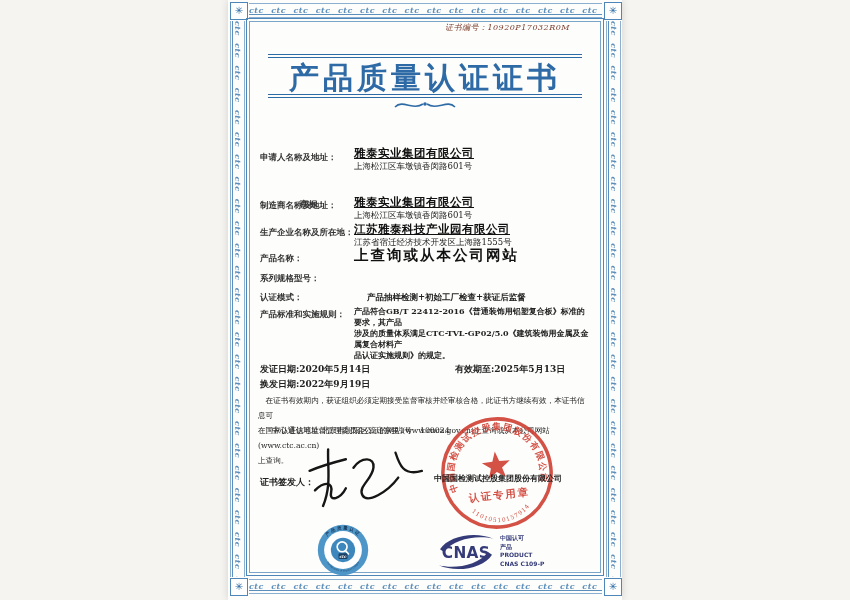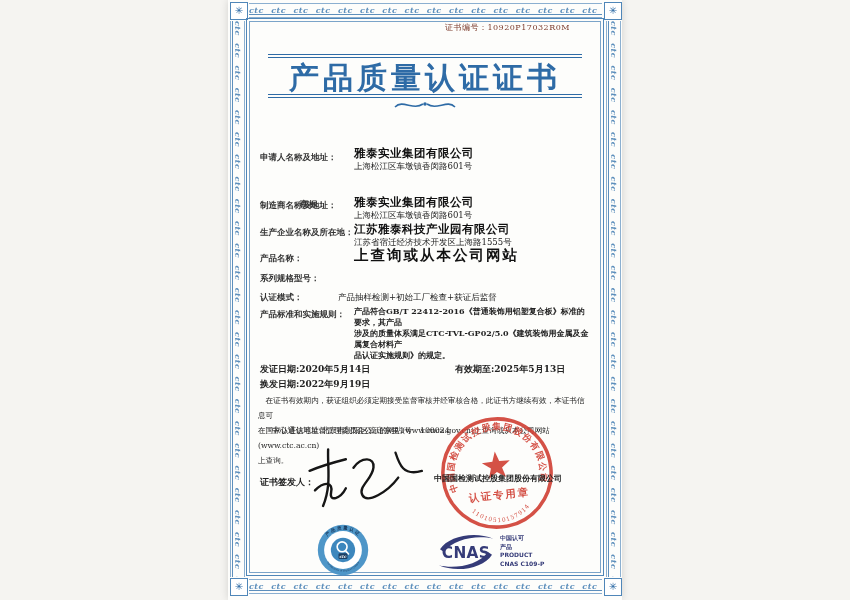--- a/index.html
+++ b/index.html
@@ -16,37 +16,37 @@
     text-decoration:underline;white-space:nowrap;}
   .strip.h{left:21px;width:353px;height:13px;line-height:13px;
     border-top:1px solid rgba(79,134,184,.65);border-bottom:1px solid rgba(79,134,184,.65);}
   .strip.v{top:21px;height:556px;width:13px;writing-mode:vertical-rl;line-height:13px;
     border-left:1px solid rgba(79,134,184,.65);border-right:1px solid rgba(79,134,184,.65);}
   .frame-outer{position:absolute;left:18px;top:18px;right:18px;bottom:24px;
     border:1.5px solid #4f86b8;}
   .frame-inner{position:absolute;inset:2px;border:1px solid rgba(79,134,184,.75);}
   
   .certno{position:absolute;left:0;right:52px;top:22px;text-align:right;
-    font-size:8px;color:#7c3b2c;letter-spacing:.5px;}
+    font-size:8px;color:#7c3b2c;letter-spacing:.5px;font-style:italic;}
   .title-en{position:absolute;left:0;right:0;top:18px;text-align:center;
     font:italic bold 29px "DejaVu Serif",serif;color:#2e6ba6;letter-spacing:2px;}
   .rule{position:absolute;left:40px;right:40px;border-top:1.5px solid #2e6ba6;}
   .rule.thin{border-top-width:1px;}
   .title-zh{position:absolute;left:0;right:0;top:58px;text-align:center;
     font-family:"DejaVu Sans","Liberation Sans",sans-serif;font-weight:bold;
     font-size:30px;color:#2e6ba6;letter-spacing:4px;}
   .flourish{position:absolute;left:0;right:0;top:97px;text-align:center;}
   .certify{position:absolute;left:0;right:0;top:114px;text-align:center;
     font-size:15px;font-weight:bold;color:#222;letter-spacing:10px;}
   
   .lbl{position:absolute;left:32px;font-size:8.5px;color:#333;font-weight:bold;}
-  .val-name{position:absolute;left:126px;font-size:11.5px;font-weight:bold;color:#111;letter-spacing:.5px;}
+  .val-name{position:absolute;left:126px;font-size:11.5px;font-weight:bold;color:#111;letter-spacing:.5px;text-decoration:underline;}
   .val-addr{position:absolute;left:126px;font-size:8.5px;color:#222;}
   .val-big{position:absolute;left:126px;font-size:14.5px;font-weight:bold;color:#111;letter-spacing:2px;}
-  .val-sm{position:absolute;left:110px;font-size:8.5px;font-weight:normal;color:#222;}
+  .val-sm{position:absolute;left:139px;font-size:8.5px;font-weight:bold;color:#222;}
   .para{position:absolute;left:126px;width:238px;font-size:8px;line-height:11px;
     color:#222;font-weight:bold;white-space:pre-line;}
   .dateline{position:absolute;font-size:9px;color:#222;font-weight:bold;}
   .notice{position:absolute;left:30px;width:334px;font-size:7.6px;line-height:15px;
     color:#222;white-space:pre-line;}
   .contact{position:absolute;left:44px;font-size:7.8px;color:#222;}
   .signer{position:absolute;left:32px;top:476px;font-size:9px;font-weight:bold;color:#222;}
   .company{position:absolute;left:198px;top:473px;width:144px;text-align:center;
     font-size:8px;font-weight:bold;color:#1c1c1c;}
   .cnas-text{position:absolute;left:272px;top:534px;font-family:"DejaVu Sans",sans-serif;

